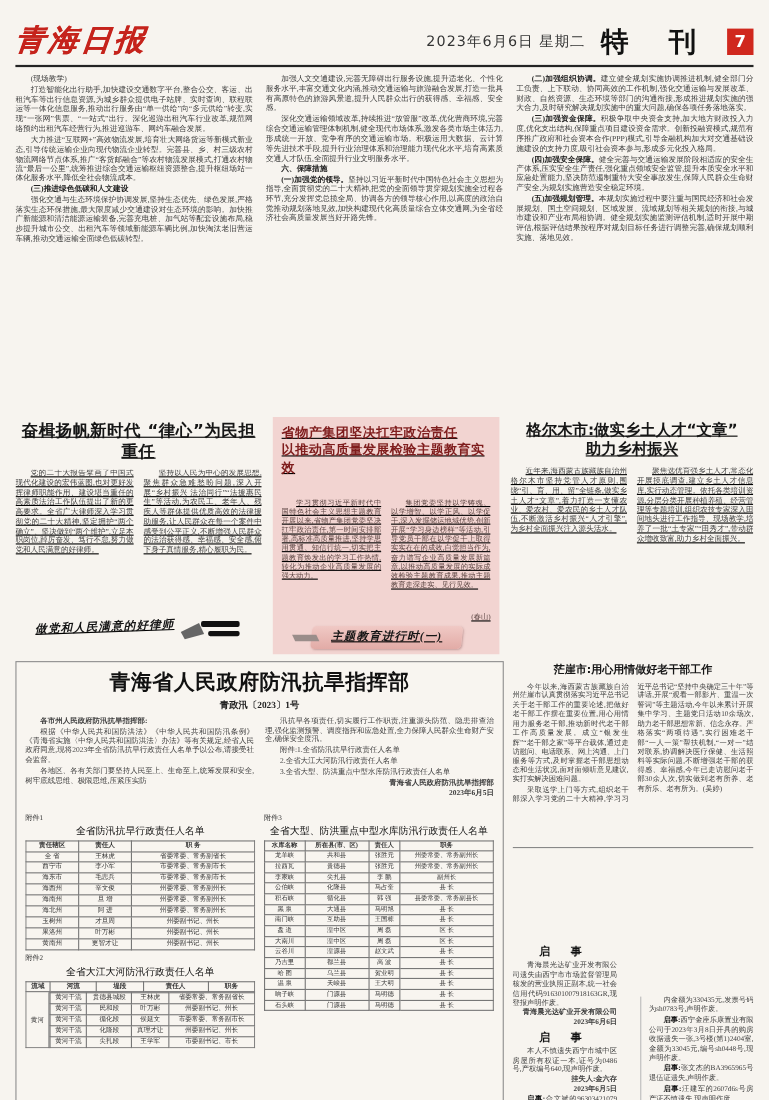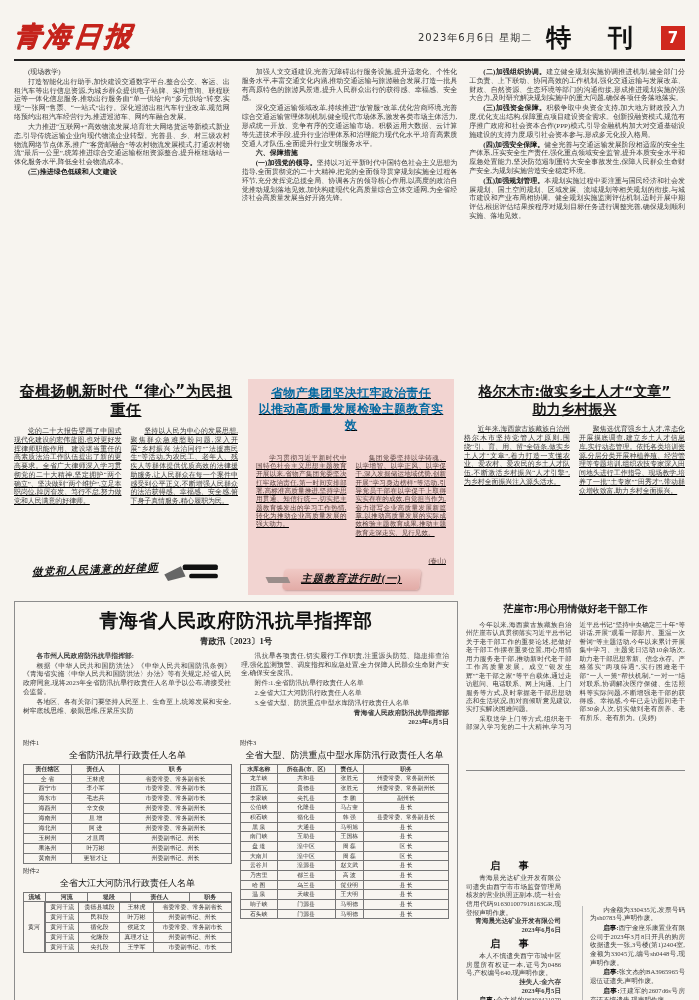--- a/index.html
+++ b/index.html
@@ -5,21 +5,21 @@
   * { margin:0; padding:0; box-sizing:border-box; }
   html,body { width:699px; height:1000px; overflow:hidden; }
   body { background:#efece6; font-family:"Liberation Serif","DejaVu Serif",serif; }
   .page { width:699px; height:1000px; background:#f7f4ef; padding:14px 14px 0 14px; position:relative; }
 
   
   .masthead { display:flex; justify-content:space-between; align-items:flex-end; height:40px; }
   .logo { font-family:"DejaVu Serif","Liberation Serif",serif; font-style:italic; font-weight:bold;
           font-size:27px; color:#c5231c; letter-spacing:3px; transform:skew(-6deg); text-shadow:0.5px 0.5px 0 #c5231c; }
   .mast-right { display:flex; align-items:center; gap:14px; }
-  .mast-date { font-size:10px; color:#333; letter-spacing:1px; font-family:"DejaVu Sans","Liberation Sans",sans-serif; }
+  .mast-date { font-size:13px; color:#333; letter-spacing:1px; font-family:"DejaVu Sans","Liberation Sans",sans-serif; }
   .edition { font-size:25px; font-weight:bold; color:#111; letter-spacing:14px; font-family:"DejaVu Sans","Liberation Sans",sans-serif; }
   .pagenum { width:24px; height:24px; background:#d0281e; color:#fff; font-weight:bold; font-size:15px;
              display:flex; align-items:center; justify-content:center; font-family:"DejaVu Sans","Liberation Sans",sans-serif; }
   .mast-rule { border-bottom:2.5px solid #242424; margin-top:5px; }
 
   
   .top-section { display:flex; gap:12px; height:306px; overflow:hidden; margin-top:7px; }
   .tcol { flex:1; font-size:7px; line-height:1.26; text-align:justify; color:#3d3d3d; overflow:hidden; }
   .tcol p { text-indent:2em; margin-bottom:1px; }
   .tcol p b { color:#222; }
@@ -30,21 +30,21 @@
   .art-left { width:224px; display:flex; flex-direction:column; }
   .art-left h2 { font-size:15px; text-align:center; color:#161616; letter-spacing:0.5px; margin:3px 0 7px;
                  font-family:"DejaVu Sans","Liberation Sans",sans-serif; }
   .two-col { columns:2; column-gap:9px; font-size:6.9px; line-height:1.27; text-align:justify; color:#3d3d3d; overflow:hidden; }
   .two-col p { text-indent:2em; margin-bottom:1px; }
   .art-left .two-col { height:122px; }
   .slogan-box { height:42px; display:flex; align-items:center; justify-content:center; gap:6px; }
   .slogan-text { font-style:italic; font-weight:bold; font-size:10.5px; color:#151515; transform:rotate(-2deg); letter-spacing:1px; }
 
   .art-center { width:206px; background:#f2d4d1; padding:6px 8px 5px; display:flex; flex-direction:column; }
-  .art-center h2 { font-size:12px; line-height:1.35; text-align:center; color:#0369a1; letter-spacing:0.3px;
+  .art-center h2 { font-size:12px; line-height:1.35; color:#7f1d1d; letter-spacing:0.3px;
                    font-family:"DejaVu Sans","Liberation Sans",sans-serif; margin-bottom:20px; }
   .art-center .two-col { height:116px; font-size:6.6px; color:#5c4542; }
   .byline { text-align:right; font-size:6.6px; color:#5c4542; margin-top:1px; }
   .ribbon-wrap { display:flex; justify-content:center; margin-top:3px; }
   .ribbon { position:relative; background:linear-gradient(#f0c9c5,#e2aba6); padding:3px 18px 4px; border-radius:4px;
             transform:skew(-6deg); box-shadow:1px 1px 2px rgba(120,60,60,0.35); }
   .ribbon::before { content:""; position:absolute; left:-16px; top:8px; width:22px; height:6px; background:#9a8d8a; transform:skew(30deg); }
   .ribbon span { display:block; transform:skew(6deg); font-weight:bold; font-style:italic; font-size:10.5px; color:#141414; letter-spacing:1px; }
 
   .art-right { flex:1; }
@@ -111,20 +111,21 @@
   </div>
   <div class="mast-rule"></div>
 
   <div class="top-section">
     <div class="tcol">
 
     <p><b></b><span>(现场教学)</span></p>
         <p><b></b><span>打造智能化出行助手,加快建设交通数字平台,整合公交、客运、出租汽车等出行信息资源,为城乡群众提供电子站牌、实时查询、联程联运等一体化信息服务,推动出行服务由“单一供给”向“多元供给”转变,实现“一张网”售票、“一站式”出行。深化巡游出租汽车行业改革,规范网络预约出租汽车经营行为,推进巡游车、网约车融合发展。</span></p>
         <p><b></b><span>大力推进“互联网+”高效物流发展,培育壮大网络货运等新模式新业态,引导传统运输企业向现代物流企业转型。完善县、乡、村三级农村物流网络节点体系,推广“客货邮融合”等农村物流发展模式,打通农村物流“最后一公里”,统筹推进综合交通运输枢纽资源整合,提升枢纽场站一体化服务水平,降低全社会物流成本。</span></p>
         <p><b>(三)推进绿色低碳和人文建设</b><span></span></p>
+        <p><b></b><span>强化交通与生态环境保护协调发展,坚持生态优先、绿色发展,严格落实生态环保措施,最大限度减少交通建设对生态环境的影响。加快推广新能源和清洁能源运输装备,完善充电桩、加气站等配套设施布局,稳步提升城市公交、出租汽车等领域新能源车辆比例,加快淘汰老旧营运车辆,推动交通运输全面绿色低碳转型。</span></p>
       </div>
     <div class="tcol">
 
     <p><b></b><span>加强人文交通建设,完善无障碍出行服务设施,提升适老化、个性化服务水平,丰富交通文化内涵,推动交通运输与旅游融合发展,打造一批具有高原特色的旅游风景道,提升人民群众出行的获得感、幸福感、安全感。</span></p>
         <p><b></b><span>深化交通运输领域改革,持续推进“放管服”改革,优化营商环境,完善综合交通运输管理体制机制,健全现代市场体系,激发各类市场主体活力,形成统一开放、竞争有序的交通运输市场。积极运用大数据、云计算等先进技术手段,提升行业治理体系和治理能力现代化水平,培育高素质交通人才队伍,全面提升行业文明服务水平。</span></p>
         <p><b>六、保障措施</b><span></span></p>
         <p><b>(一)加强党的领导。</b><span>坚持以习近平新时代中国特色社会主义思想为指导,全面贯彻党的二十大精神,把党的全面领导贯穿规划实施全过程各环节,充分发挥党总揽全局、协调各方的领导核心作用,以高度的政治自觉推动规划落地见效,加快构建现代化高质量综合立体交通网,为全省经济社会高质量发展当好开路先锋。</span></p>
       </div>
     <div class="tcol">
 

